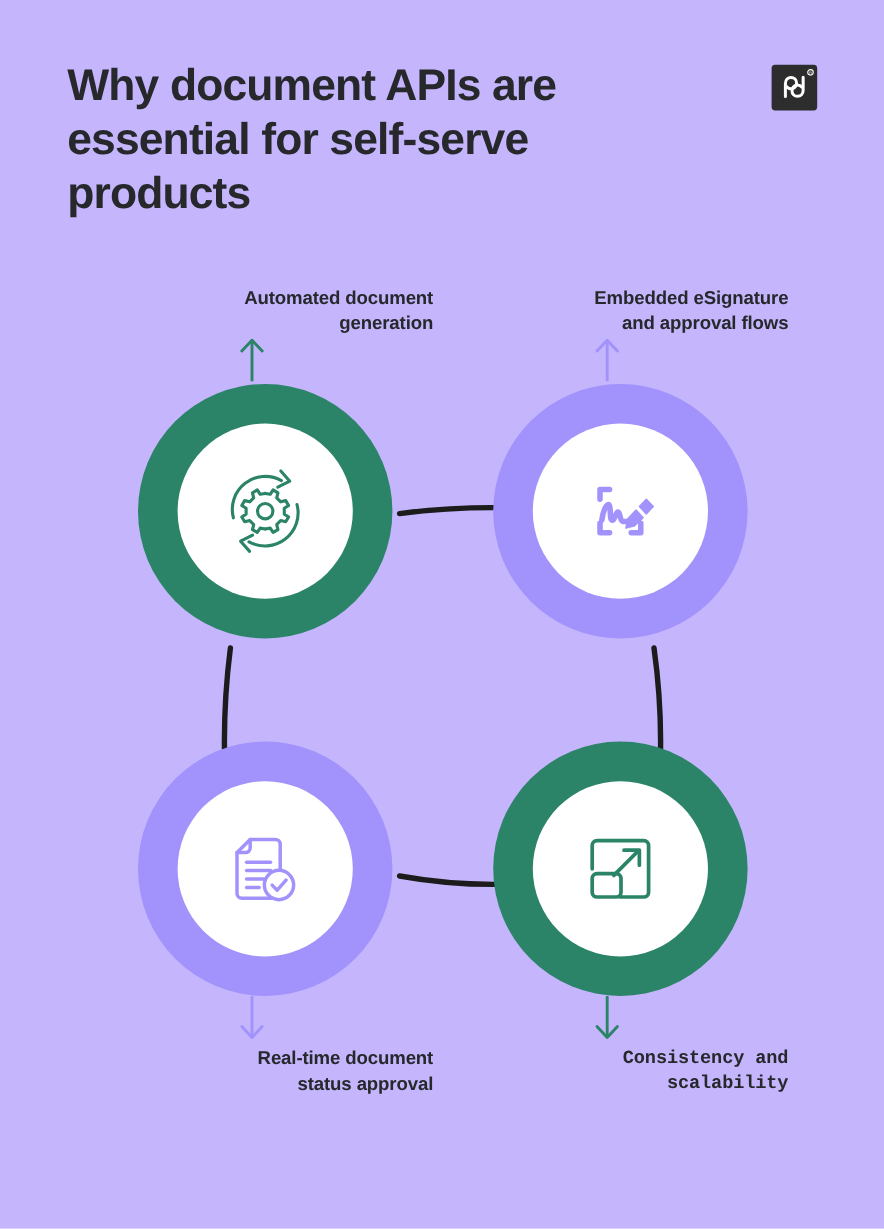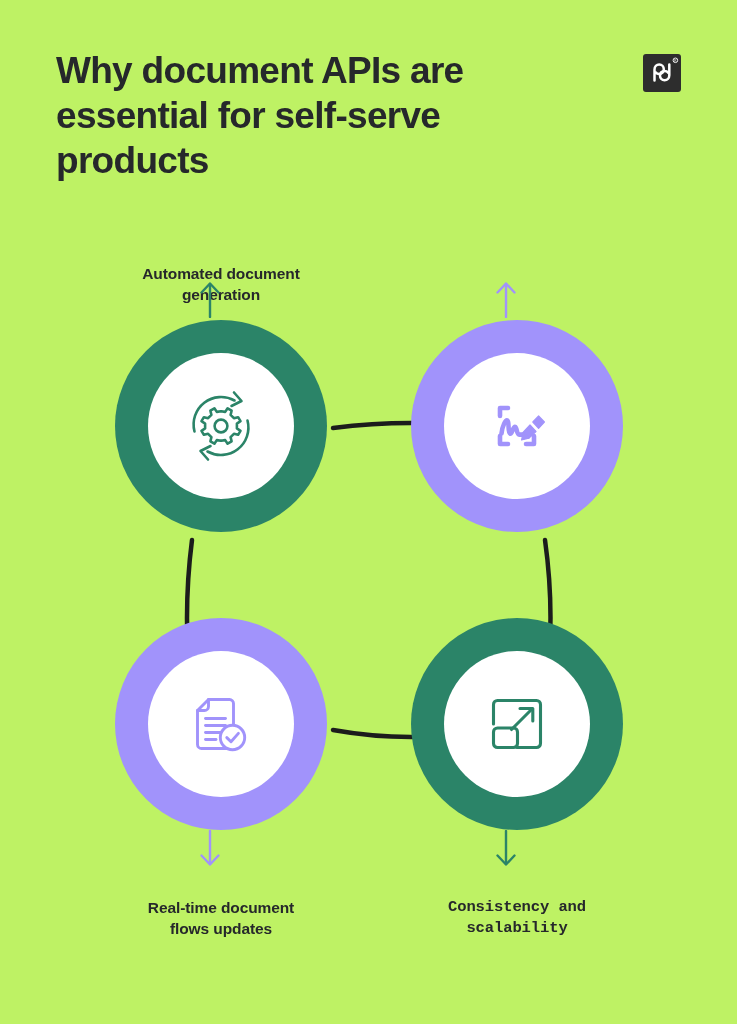--- a/index.html
+++ b/index.html
@@ -10,21 +10,21 @@
     height: 1024px;
     background: #ffffff;
     font-family: "Liberation Sans", sans-serif;
     overflow: hidden;
   }
 
   #page {
     position: relative;
     width: 737px;
     height: 1024px;
-    background: #bef264;
+    background: #c4b5fd;
   }
 
   
   #header {
     position: absolute;
     top: 0; left: 0;
     width: 737px;
     height: 200px;
   }
 
@@ -100,28 +100,27 @@
   
   #node-automated-generation { left: 115px; top: 120px; }
   #node-esignature-flows     { left: 411px; top: 120px; }
   #node-status-updates       { left: 115px; top: 418px; }
   #node-consistency-scale    { left: 411px; top: 418px; }
 
   
   .node-label {
     position: absolute;
     width: 280px;
-    text-align: center;
+    text-align: right;
     font-size: 15.5px;
     line-height: 21px;
     font-weight: bold;
     color: #26282b;
     white-space: pre-line;
     letter-spacing: -0.1px;
-    margin-top: 25px;
   }
   #label-automated-generation { left: 81px;  top: 38px; }
   #label-esignature-flows     { left: 377px; top: 38px; }
   #label-status-updates       { left: 81px;  top: 672px; }
   #label-consistency-scale    { left: 377px; top: 672px; font-family: Liberation Mono, monospace; }
 
   
   .arrow { position: absolute; }
   #arrow-automated-generation { left: 196px; top: 80px; }
   #arrow-esignature-flows     { left: 492px; top: 80px; }
@@ -189,20 +188,22 @@
             <path d="M37 22.2 L32.8 22.9 L30.4 19.3 L26.4 21.7 L27.4 25.9
                      L24.1 29.2 L19.9 28.2 L17.5 32.2 L21.1 34.6 L21.1 39.4
                      L17.5 41.8 L19.9 45.8 L24.1 44.8 L27.4 48.1 L26.4 52.3
                      L30.4 54.7 L32.8 51.1 L37 51.8"></path>
             <circle cx="37" cy="37" r="6.4"></circle>
           </g>
         </svg>
       </div>
     </div>
 
+    <div id="label-esignature-flows" class="node-label">Embedded eSignature
+and approval flows</div>
 
     <svg id="arrow-esignature-flows" class="arrow" width="28" height="38" viewBox="0 0 28 38">
       <line x1="14" y1="37" x2="14" y2="4" stroke="#a193fb" stroke-width="2.4" stroke-linecap="round"></line>
       <polyline points="5.5,12.5 14,3.5 22.5,12.5" fill="none" stroke="#a193fb" stroke-width="2.4" stroke-linecap="round" stroke-linejoin="round"></polyline>
     </svg>
 
     <div id="node-esignature-flows" class="node">
       <div class="ring purple"></div>
       <div class="ring-inner">
         <svg width="74" height="74" viewBox="0 0 74 74">
@@ -251,21 +252,21 @@
         </svg>
       </div>
     </div>
 
     <svg id="arrow-status-updates" class="arrow" width="28" height="38" viewBox="0 0 28 38">
       <line x1="14" y1="1" x2="14" y2="34" stroke="#a193fb" stroke-width="2.4" stroke-linecap="round"></line>
       <polyline points="5.5,25.5 14,34.5 22.5,25.5" fill="none" stroke="#a193fb" stroke-width="2.4" stroke-linecap="round" stroke-linejoin="round"></polyline>
     </svg>
 
     <div id="label-status-updates" class="node-label">Real-time document
-flows updates</div>
+status approval</div>
 
     <div id="node-consistency-scale" class="node">
       <div class="ring green"></div>
       <div class="ring-inner">
         <svg width="74" height="74" viewBox="0 0 74 74">
           <g fill="none" stroke="#2b8468" stroke-width="3.1" stroke-linecap="round" stroke-linejoin="round">
 
             <path d="M13.5 37.0 L13.5 17.5 A4 4 0 0 1 17.5 13.5
                      L56.5 13.5 A4 4 0 0 1 60.5 17.5
                      L60.5 56.5 A4 4 0 0 1 56.5 60.5 L37.0 60.5"></path>

